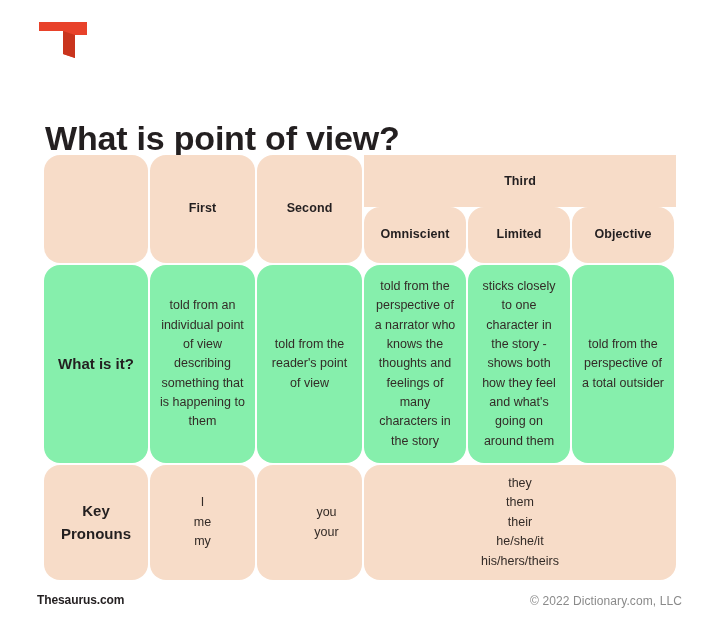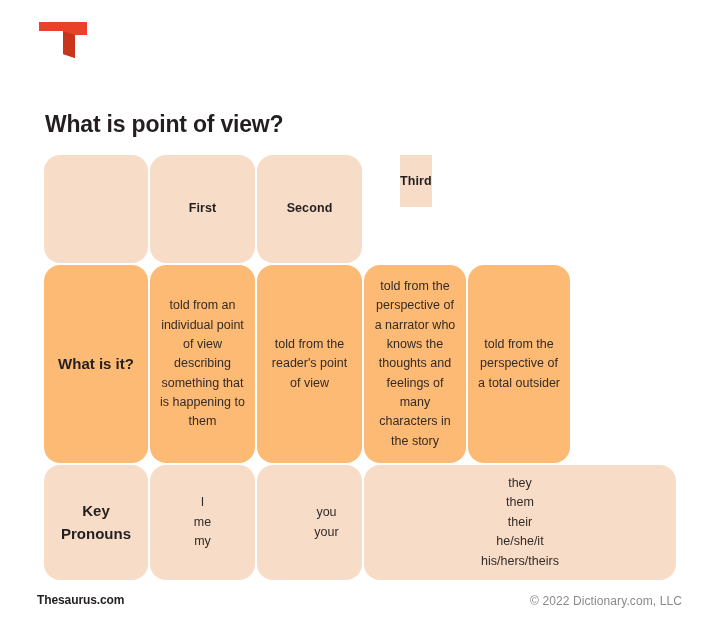--- a/index.html
+++ b/index.html
@@ -23,21 +23,21 @@
     top: 20px;
     width: 52px;
     height: 40px;
   }
 
   
   .page-title {
     position: absolute;
     left: 45px;
     top: 96px;
-    font-size: 23px;
+    font-size: 34px;
     font-weight: bold;
     letter-spacing: -0.2px;
     color: #231f20;
     white-space: nowrap;
   }
 
   
   .table {
     position: absolute;
     left: 44px;
@@ -73,29 +73,29 @@
   }
 
   
   .c-label { width: 104px; flex: 0 0 104px; }
   .c-first { width: 105px; flex: 0 0 105px; }
   .c-second{ width: 105px; flex: 0 0 105px; }
   .c-sub   { width: 102px; flex: 0 0 102px; }
 
   
   .tint-peach { background: #f7dcc8; }
-  .tint-cream { background: #fdba74; }
+  .tint-cream { background: #86efac; }
 
   
   .third-stack {
     display: flex;
+    flex-direction: column;
     width: 312px;
     flex: 0 0 312px;
     height: 100%;
-    margin-left: 36px;
   }
   .third-top {
     height: 52px;
     display: flex;
     align-items: center;
     justify-content: center;
     background: #f7dcc8;
   }
   .third-bottom {
     height: 56px;
@@ -165,30 +165,42 @@
       <span class="hdr-text">First</span>
     </div>
     <div class="cell c-second tint-peach">
       <span class="hdr-text">Second</span>
     </div>
 
     <div class="third-stack">
       <div class="third-top">
         <span class="hdr-text">Third</span>
       </div>
+      <div class="third-bottom">
+        <div class="cell c-sub tint-peach">
+          <span class="hdr-text">Omniscient</span>
+        </div>
+        <div class="cell c-sub tint-peach">
+          <span class="hdr-text">Limited</span>
+        </div>
+        <div class="cell c-sub tint-peach">
+          <span class="hdr-text">Objective</span>
+        </div>
+      </div>
     </div>
   </div>
 
   <div class="row row-body-1">
     <div class="cell c-label tint-cream">
       <span class="row-label">What is it?</span>
     </div>
     <div class="cell c-first tint-cream">told from an individual point of view describing something that is happening to them</div>
     <div class="cell c-second tint-cream">told from the reader's point of view</div>
     <div class="cell c-sub tint-cream">told from the perspective of a narrator who knows the thoughts and feelings of many characters in the story</div>
+    <div class="cell c-sub tint-cream">sticks closely to one character in the story - shows both how they feel and what's going on around them</div>
     <div class="cell c-sub tint-cream">told from the perspective of a total outsider</div>
   </div>
 
   <div class="row row-body-2">
     <div class="cell c-label tint-peach">
       <span class="row-label">Key Pronouns</span>
     </div>
     <div class="cell c-first tint-peach" style="white-space: pre-line;">I
 me
 my</div>

